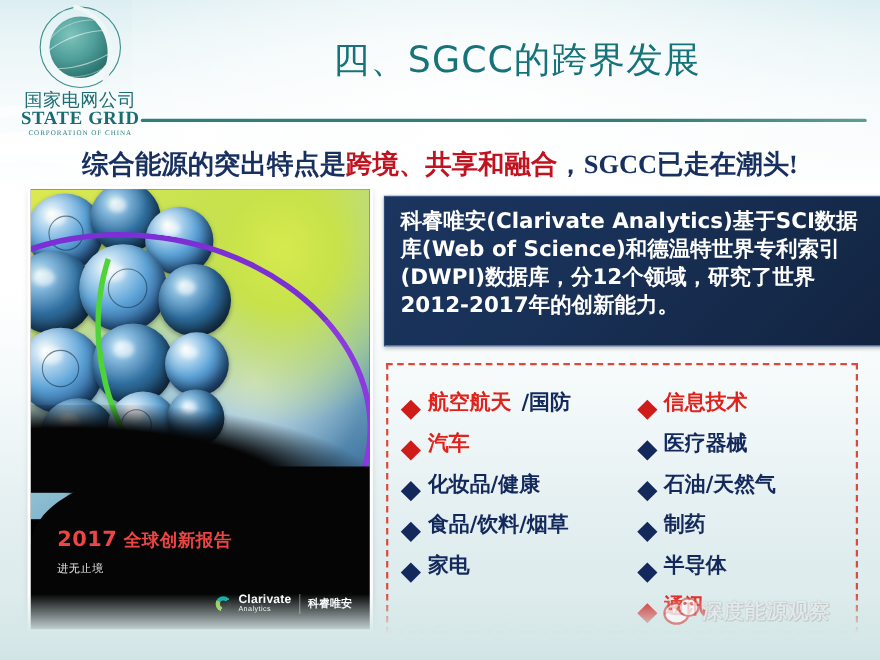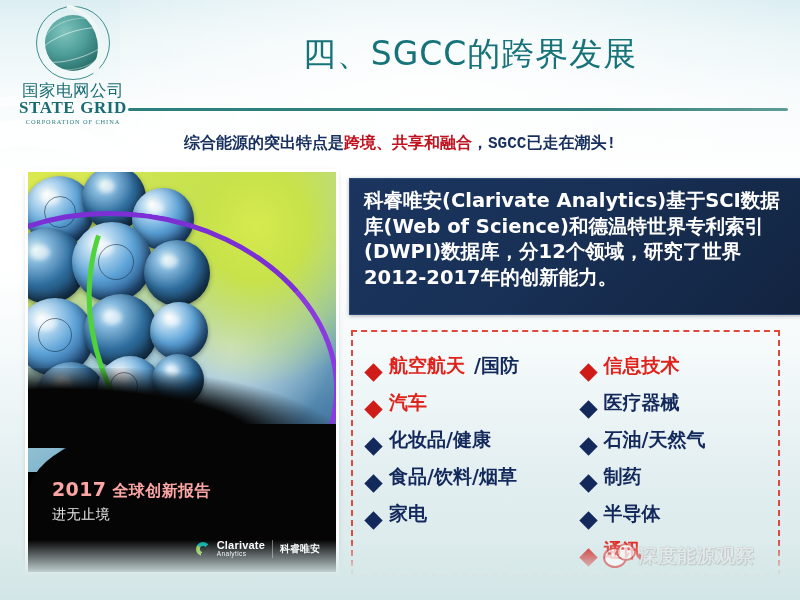--- a/index.html
+++ b/index.html
@@ -139,22 +139,22 @@
     width: 660px; height: 3px;
     background: linear-gradient(to right, #2c7f7d 0%, #357f7c 70%, #5f9c97 100%);
     border-radius: 2px;
   }
 
   
   .subtitle {
     position: absolute;
     left: 0; top: 133px; width: 800px;
     text-align: center;
-    font-family: Liberation Mono, monospace;
-    font-size: 16px; font-weight: bold;
+    font-family: Liberation Serif, serif;
+    font-size: 24px; font-weight: bold;
     color: #18305f;
     white-space: nowrap;
     text-shadow: 0 1px 0 rgba(255,255,255,0.7);
   }
   .subtitle .hl { color: #c1121f; }
 
   
   .cover {
     position: absolute;
     left: 28px; top: 172px;
@@ -216,29 +216,29 @@
     position: absolute; left: 0; bottom: 0; width: 308px; height: 148px;
     background: #050505;
     border-radius: 150px 0 0 0 / 72px 0 0 0;
   }
   .cover-black::before {
     content:""; position:absolute; left:0; top:-56px; width:308px; height:80px;
     background: radial-gradient(ellipse at 10% 100%, #050505 0%, #050505 52%, rgba(5,5,5,0) 74%);
   }
   .cover-title {
     position: absolute; left: 24px; bottom: 70px;
-    color: #fca5a5; font-family: "DejaVu Sans", sans-serif;
+    color: #ef4444; font-family: "DejaVu Sans", sans-serif;
     font-size: 16px; font-weight: bold; letter-spacing: 0.4px;
     white-space: nowrap;
   }
   .cover-title .yr { font-size: 19px; }
   .cover-sub {
     position: absolute; left: 24px; bottom: 48px;
     color: #e8e8e8; font-family: "DejaVu Sans", sans-serif;
-    font-size: 14px; letter-spacing: 0.6px;
+    font-size: 10px; letter-spacing: 0.6px;
   }
   .cover-brand {
     position: absolute; right: 16px; bottom: 14px;
     display: flex; align-items: center; gap: 7px;
   }
   .clarivate-mark {
     position: relative; width: 14px; height: 14px; border-radius: 50%;
     background: conic-gradient(from 200deg, #8cc63f 0deg 100deg, #00a99d 100deg 210deg, #0b0b0b 210deg 360deg);
   }
   .clarivate-mark::after {

